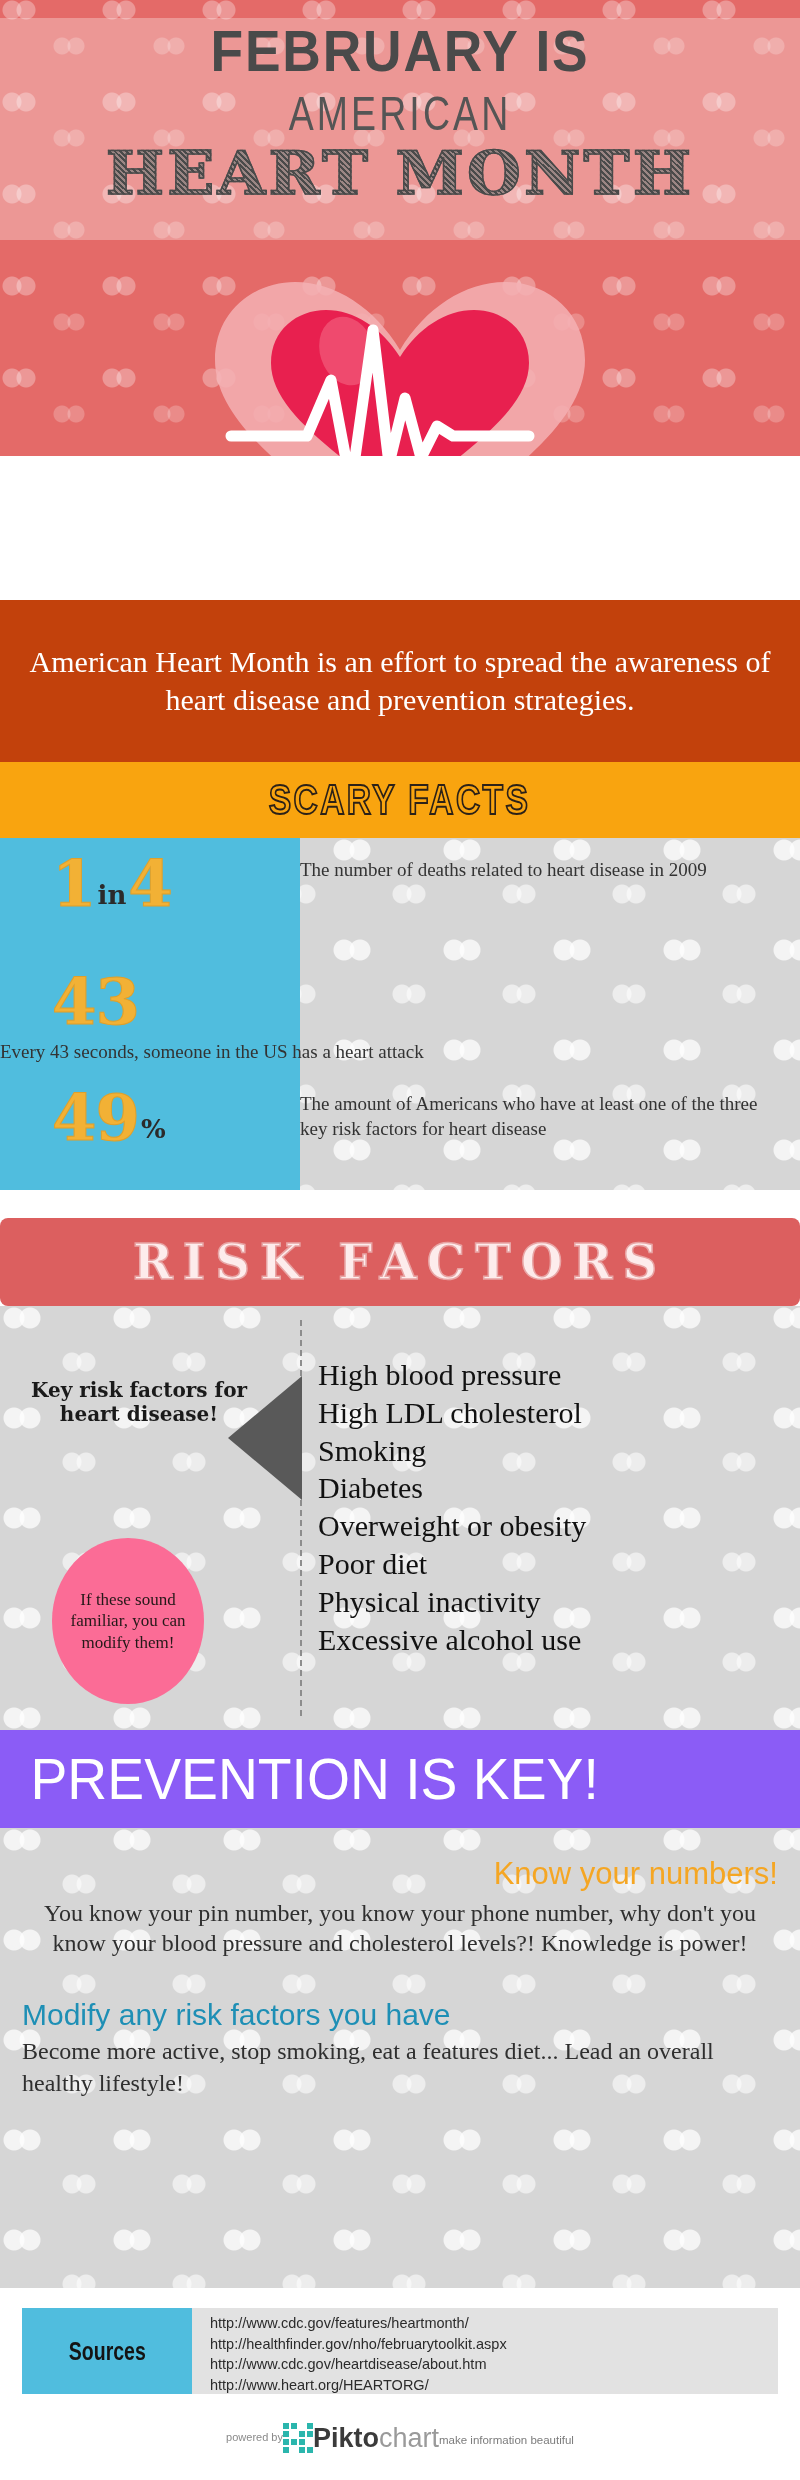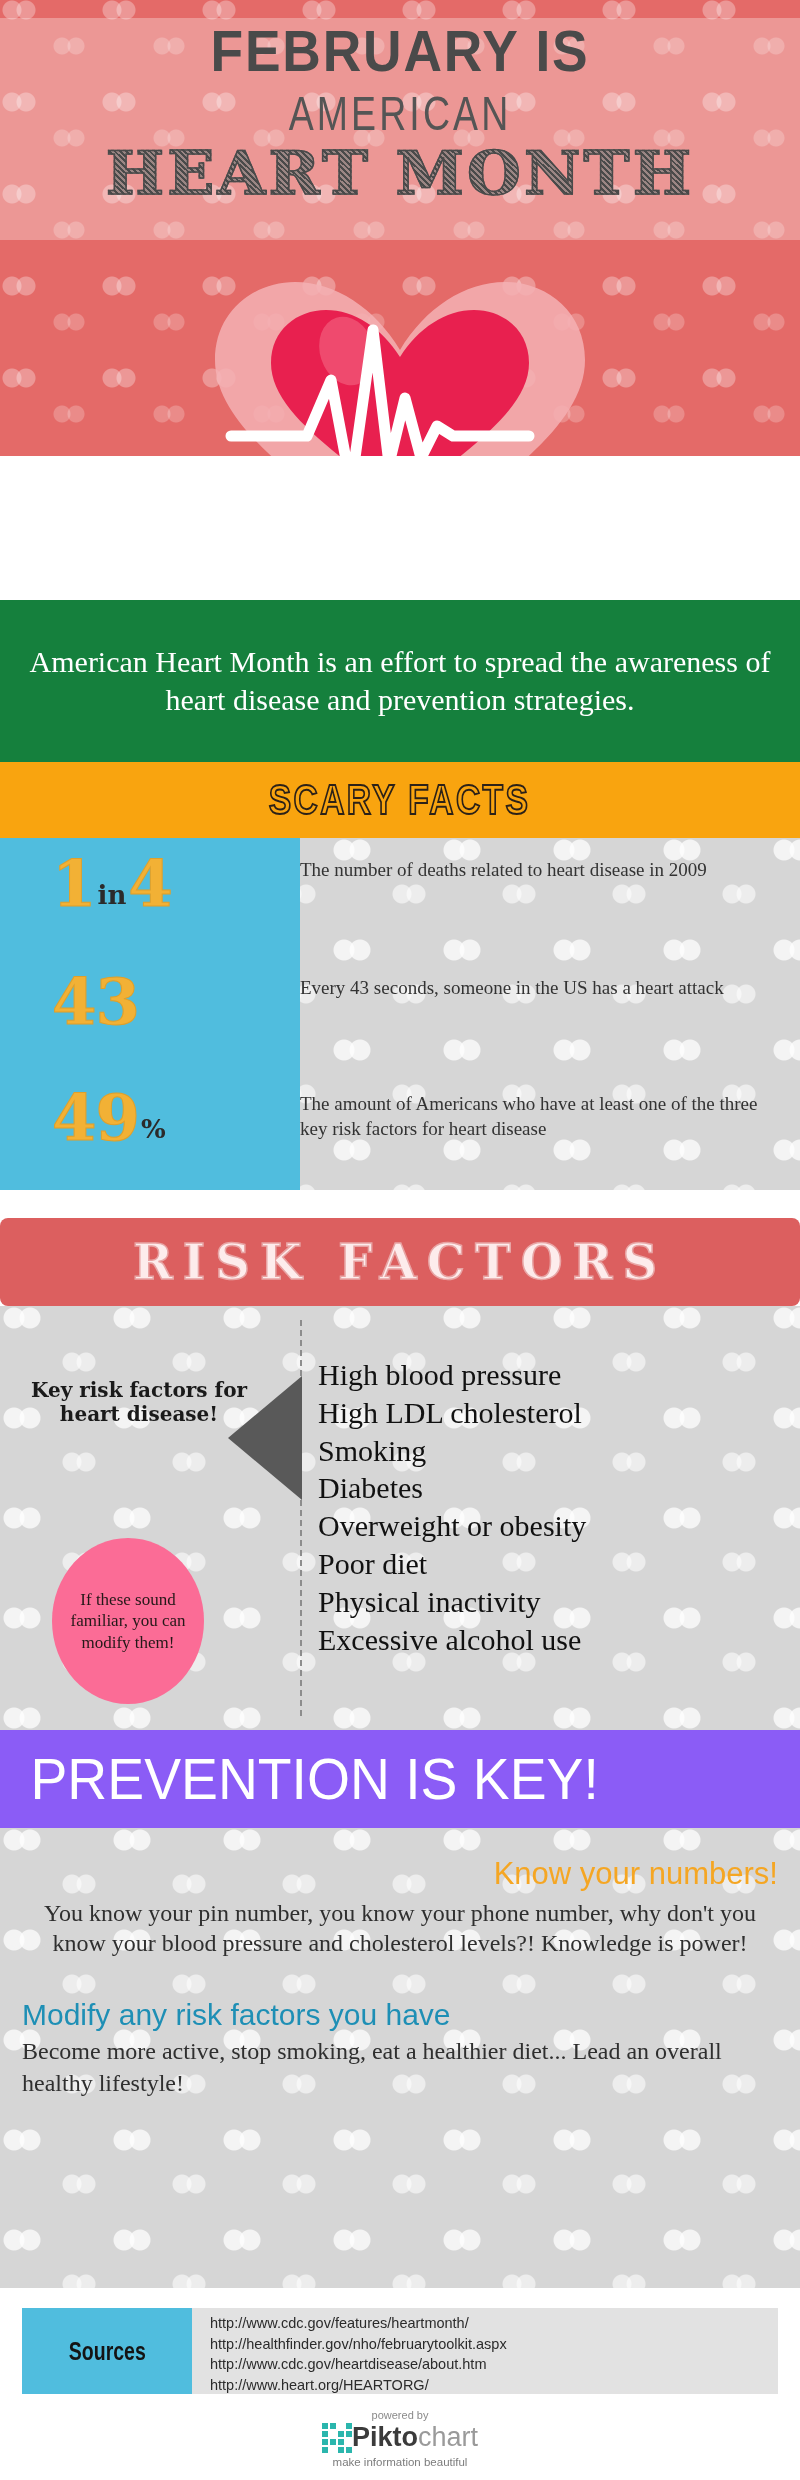--- a/index.html
+++ b/index.html
@@ -57,39 +57,39 @@
   
   .bigheart { position:absolute; left:50%; top:268px; transform:translateX(-50%); z-index:3; }
 
   .brought { position:absolute; left:22px; top:552px; font-size:21px; color:#2b2222; z-index:5;
              font-family:"Liberation Serif", serif; }
   .katheats { position:absolute; right:24px; top:546px; z-index:5;
       font-family:"DejaVu Serif", serif; font-style:italic; font-size:30px; color:#241b1b;
       letter-spacing:1px; transform:skewX(-8deg); }
 
   
-  .intro { position:absolute; left:0; top:600px; width:800px; height:162px; background:#15803d;
+  .intro { position:absolute; left:0; top:600px; width:800px; height:162px; background:#c2410c;
            display:flex; align-items:center; justify-content:center; }
   .intro p { color:#fff; font-size:30px; line-height:1.28; text-align:center;
              font-family:"Liberation Serif", serif; }
 
   
   .scarybar { position:absolute; left:0; top:762px; width:800px; height:76px; background:#F9A40F;
               display:flex; align-items:center; justify-content:center; }
   .scarybar h2 { font-family:"Liberation Sans", sans-serif; font-size:42px; font-weight:700;
       letter-spacing:3px; color:#F9A40F; -webkit-text-stroke:2px #2b2118;
       transform:scaleX(.8); }
 
   
   .facts { position:absolute; left:0; top:838px; width:800px; height:352px; background:#D6D6D6; overflow:hidden; }
   .facts-blue { position:absolute; left:0; top:0; width:300px; height:352px; background:#50BDDE; z-index:2; }
   .facts-rows { position:absolute; inset:0; z-index:3; }
   .fact-row { position:absolute; left:0; width:800px; display:flex; }
   .fact-row:nth-child(1){ top:14px; }
-  .fact-row:nth-child(2){ top:132px; }
+  .fact-row:nth-child(2){ top:132px;flex-direction:column; }
   .fact-row:nth-child(3){ top:248px; }
   .fact-num { width:300px; padding-left:52px; display:flex; align-items:flex-start; }
   .bignum { font-family:"DejaVu Serif", serif; font-weight:700; font-size:64px; line-height:1;
       color:#F2B135; -webkit-text-stroke:1px #e0a02a; letter-spacing:-1px; }
   .subnum { font-family:"DejaVu Serif", serif; font-weight:700; font-size:26px; color:#2b2b2b;
       align-self:flex-end; padding:0 2px 6px 2px; }
   .fact-txt { width:470px; font-size:19px; line-height:1.3; color:#333;
       font-family:"Liberation Serif", serif; padding-top:6px; }
 
   
@@ -135,21 +135,21 @@
   
   .sources-row { position:absolute; left:22px; top:2308px; width:756px; height:86px; display:flex; z-index:5; }
   .src-badge { width:170px; background:#50BDDE; display:flex; align-items:center; justify-content:center; }
   .src-badge span { font-family:"Liberation Sans", sans-serif; font-weight:700; font-size:25px;
       color:#141414; transform:scaleX(.78); }
   .src-links { flex:1; background:#E2E2E2; padding:5px 0 0 18px; }
   .src-links div { font-family:"Liberation Sans", sans-serif; font-size:14.5px; line-height:1.42; color:#2b2b2b; }
 
   
   .footer { position:absolute; left:0; top:2396px; width:800px; height:84px; background:#fff;
-            display:flex; flex-direction:column; align-items:center; justify-content:center; }
+            display:flex; align-items:center; justify-content:center; }
   .pwr { font-family:"Liberation Sans", sans-serif; font-size:11px; color:#8a8a8a; margin-bottom:2px; }
   .pik-row { display:flex; align-items:center; }
   .pik-mark { display:grid; grid-template-columns:repeat(4,6px); grid-template-rows:repeat(4,6px); gap:2px; }
   .pik-mark i { background:#2BB6AD; display:block; }
   .pik-mark i.off { background:transparent; }
   .pik-name { font-family:"Liberation Sans", sans-serif; font-size:27px; line-height:1; }
   .pik-name b { color:#3b3b3b; font-weight:700; }
   .pik-name s { color:#9a9a9a; text-decoration:none; font-weight:400; }
   .pik-tag { font-family:"Liberation Sans", sans-serif; font-size:11.5px; color:#7c7c7c; margin-top:3px; }
 </style>
@@ -248,21 +248,21 @@
   <section class="prevbar">
     <h2>PREVENTION IS KEY!</h2>
   </section>
 
   <section class="prevbody">
     <div class="hearts-gray"></div>
     <div class="prev-inner">
       <div class="know-h">Know your numbers!</div>
       <div class="know-p">You know your pin number, you know your phone number, why don't you know your blood pressure and cholesterol levels?! Knowledge is power!</div>
       <div class="mod-h">Modify any risk factors you have</div>
-      <div class="mod-p">Become more active, stop smoking, eat a healthier diet... Lead an overall healthy lifestyle!</div>
+      <div class="mod-p">Become more active, stop smoking, eat a features diet... Lead an overall healthy lifestyle!</div>
     </div>
   </section>
 
   <div class="sources-row">
     <div class="src-badge">
       <span>Sources</span>
     </div>
     <div class="src-links">
       <div>http://www.cdc.gov/features/heartmonth/</div>
       <div>http://healthfinder.gov/nho/februarytoolkit.aspx</div>

